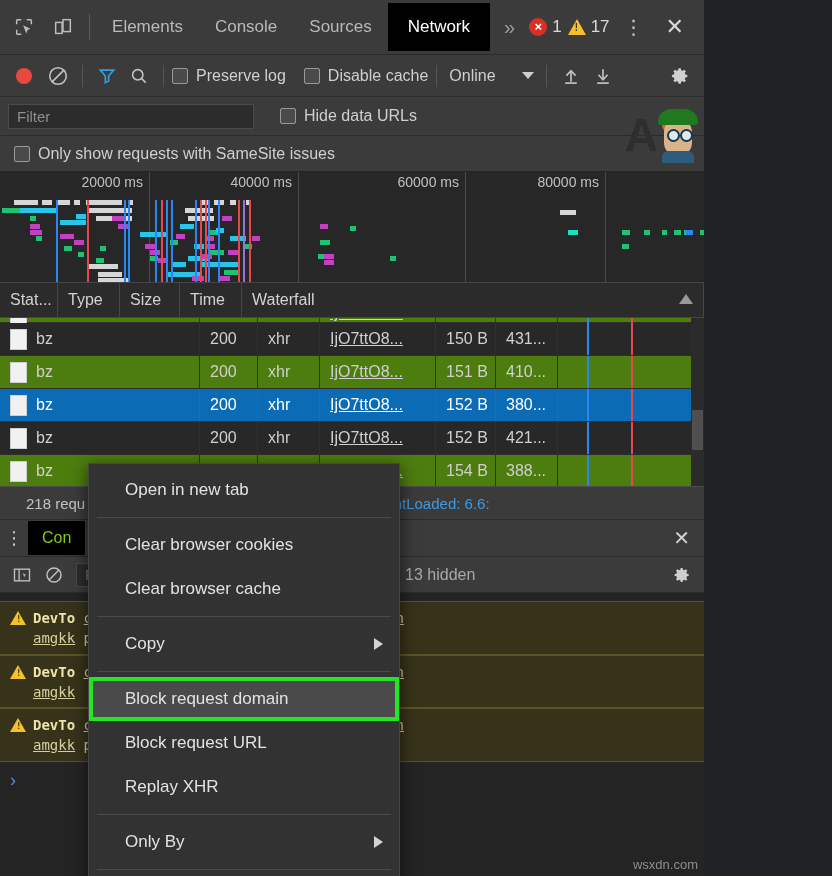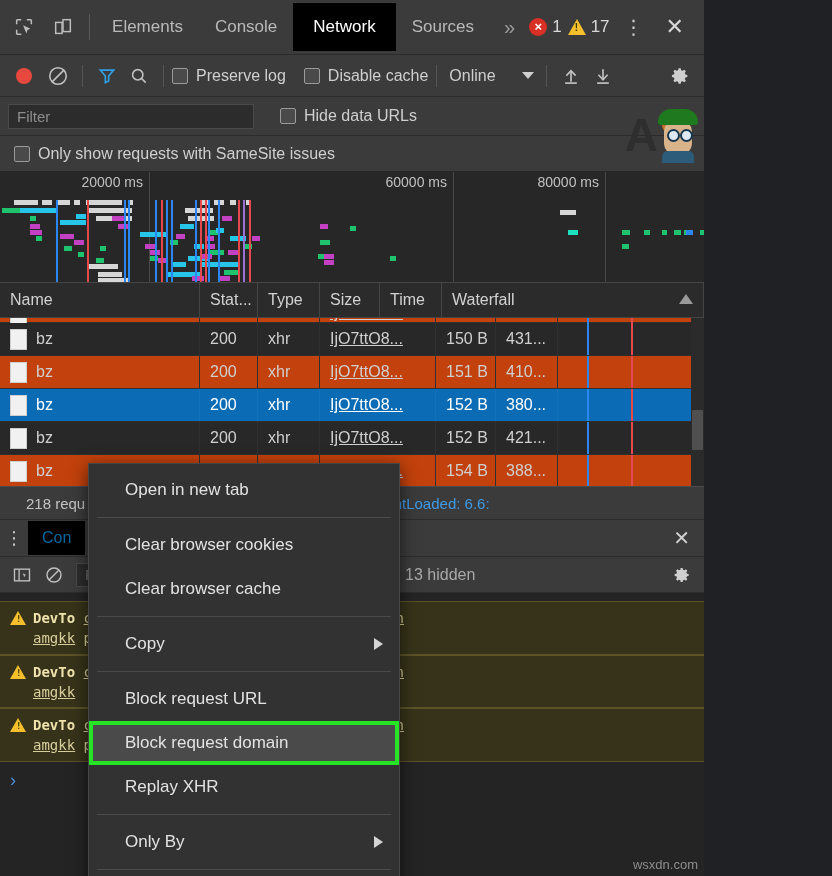--- a/index.html
+++ b/index.html
@@ -187,21 +187,21 @@
   .col-size { width: 60px; }
   .col-time { width: 62px; }
   .col-wf { flex: 1; position: relative; }
   .sort-caret {
     position: absolute; right: 10px; top: 11px;
     width: 0; height: 0;
     border-left: 7px solid transparent; border-right: 7px solid transparent;
     border-bottom: 10px solid #9a9a9a;
   }
 
-  .rows { position: relative; height: 168px; overflow: hidden; background: #c2410c; }
+  .rows { position: relative; height: 168px; overflow: hidden; background: #4d7c0f; }
   .row {
     height: 32px; display: flex; align-items: center;
     font-size: 16px; color: #d0d0d0;
     border-bottom: 1px solid #2f2f2f;
     position: relative;
   }
   .row.alt { background: #282828; }
   .row.selected { background: #0b6cb5; color: #fff; }
   .td {
     padding: 0 10px; box-sizing: border-box; height: 32px;
@@ -232,21 +232,21 @@
 
   
   .drawer-tabs {
     height: 36px; background: #3b3b3b;
     display: flex; align-items: center;
     border-bottom: 1px solid #2b2b2b;
     font-size: 16px; position: relative;
   }
   .drawer-kebab { width: 28px; text-align: center; color: #cfcfcf; font-size: 18px; }
   .dtab { padding: 8px 14px; color: #d2d2d2; white-space: nowrap; }
-  .dtab.active { background: #000; color: #0369a1; }
+  .dtab.active { background: #000; color: #84cc16; }
   .drawer-close { margin-left: auto; padding: 0 14px; font-size: 20px; color: #d0d0d0; }
 
   .console-toolbar {
     height: 36px; background: #3b3b3b;
     display: flex; align-items: center; padding: 0 6px;
     box-sizing: border-box; border-bottom: 1px solid #2b2b2b;
     font-size: 16px; color: #cfcfcf;
   }
   .cfilter {
     width: 150px; height: 24px; background: #2c2c2c; border: 1px solid #4a4a4a;
@@ -378,22 +378,22 @@
     <div class="tb-icon">
       <svg width="22" height="22" viewBox="0 0 24 24" fill="none" stroke="#bdbdbd" stroke-width="1.6">
         <rect x="4" y="7" width="7" height="12"></rect>
         <rect x="12" y="4" width="8" height="13"></rect>
       </svg>
     </div>
     <div class="tb-sep"></div>
 
     <div class="tab">Elements</div>
     <div class="tab">Console</div>
+    <div class="tab">Sources</div>
     <div class="tab active">Network</div>
-    <div class="tab">Sources</div>
     <div class="tab more">»</div>
 
     <div class="tb-right">
       <div class="err-badge">
         <span class="circle-x">×</span>
         <span>1</span>
       </div>
       <div class="warn-badge">
         <span class="tri-warn"></span>
         <span>17</span>
@@ -475,21 +475,24 @@
     <div class="cbwrap">
       <span class="cbox"></span>
       <span>Only show requests with SameSite issues</span>
     </div>
   </div>
 
   <div class="overview">
     <div class="ov-tick" style="left:0;width:149px">
       <span>20000 ms</span>
     </div>
-    <div class="ov-tick" style="left:298px;width:155px">
+    <div class="ov-tick" style="left:149px;width:149px">
+      <span>40000 ms</span>
+    </div>
+    <div class="ov-tick" style="left:310px;width:155px">
       <span>60000 ms</span>
     </div>
     <div class="ov-tick" style="left:453px;width:152px">
       <span>80000 ms</span>
     </div>
     <div class="ov-tick" style="left:753px;width:79px;border-right:none"></div>
 
     <div class="ov-bars">
 
       <div class="ovbar" style="left:14px;top:0;width:24px;background:#d6d6d6"></div>
@@ -591,21 +594,20 @@
       <div class="ovline" style="left:205px;background:#e5484d"></div>
       <div class="ovline" style="left:208px;background:#2a87f2"></div>
       <div class="ovline" style="left:218px;background:#2a87f2"></div>
       <div class="ovline" style="left:238px;background:#e5484d"></div>
       <div class="ovline" style="left:243px;background:#9a6fd6"></div>
       <div class="ovline" style="left:249px;background:#e5484d"></div>
     </div>
   </div>
 
   <div class="table-head">
-    <div class="th col-name">Name</div>
     <div class="th col-status">Stat...</div>
     <div class="th col-type">Type</div>
     <div class="th col-size">Size</div>
     <div class="th col-time">Time</div>
     <div class="th col-wf">
       <span>Waterfall</span>
       <span class="sort-caret"></span>
     </div>
   </div>
 
@@ -818,22 +820,22 @@
     <div class="ctxitem">Open in new tab</div>
     <div class="ctxdiv"></div>
     <div class="ctxitem">Clear browser cookies</div>
     <div class="ctxitem">Clear browser cache</div>
     <div class="ctxdiv"></div>
     <div class="ctxitem">
       <span>Copy</span>
       <span class="submenu-arrow"></span>
     </div>
     <div class="ctxdiv"></div>
+    <div class="ctxitem hl">Block request domain</div>
     <div class="ctxitem">Block request URL</div>
-    <div class="ctxitem hl">Block request domain</div>
     <div class="ctxitem">Replay XHR</div>
     <div class="ctxdiv"></div>
     <div class="ctxitem">
       <span>Only By</span>
       <span class="submenu-arrow"></span>
     </div>
     <div class="ctxdiv"></div>
     <div class="ctxitem">Save all as HAR with content</div>
   </div>
 

